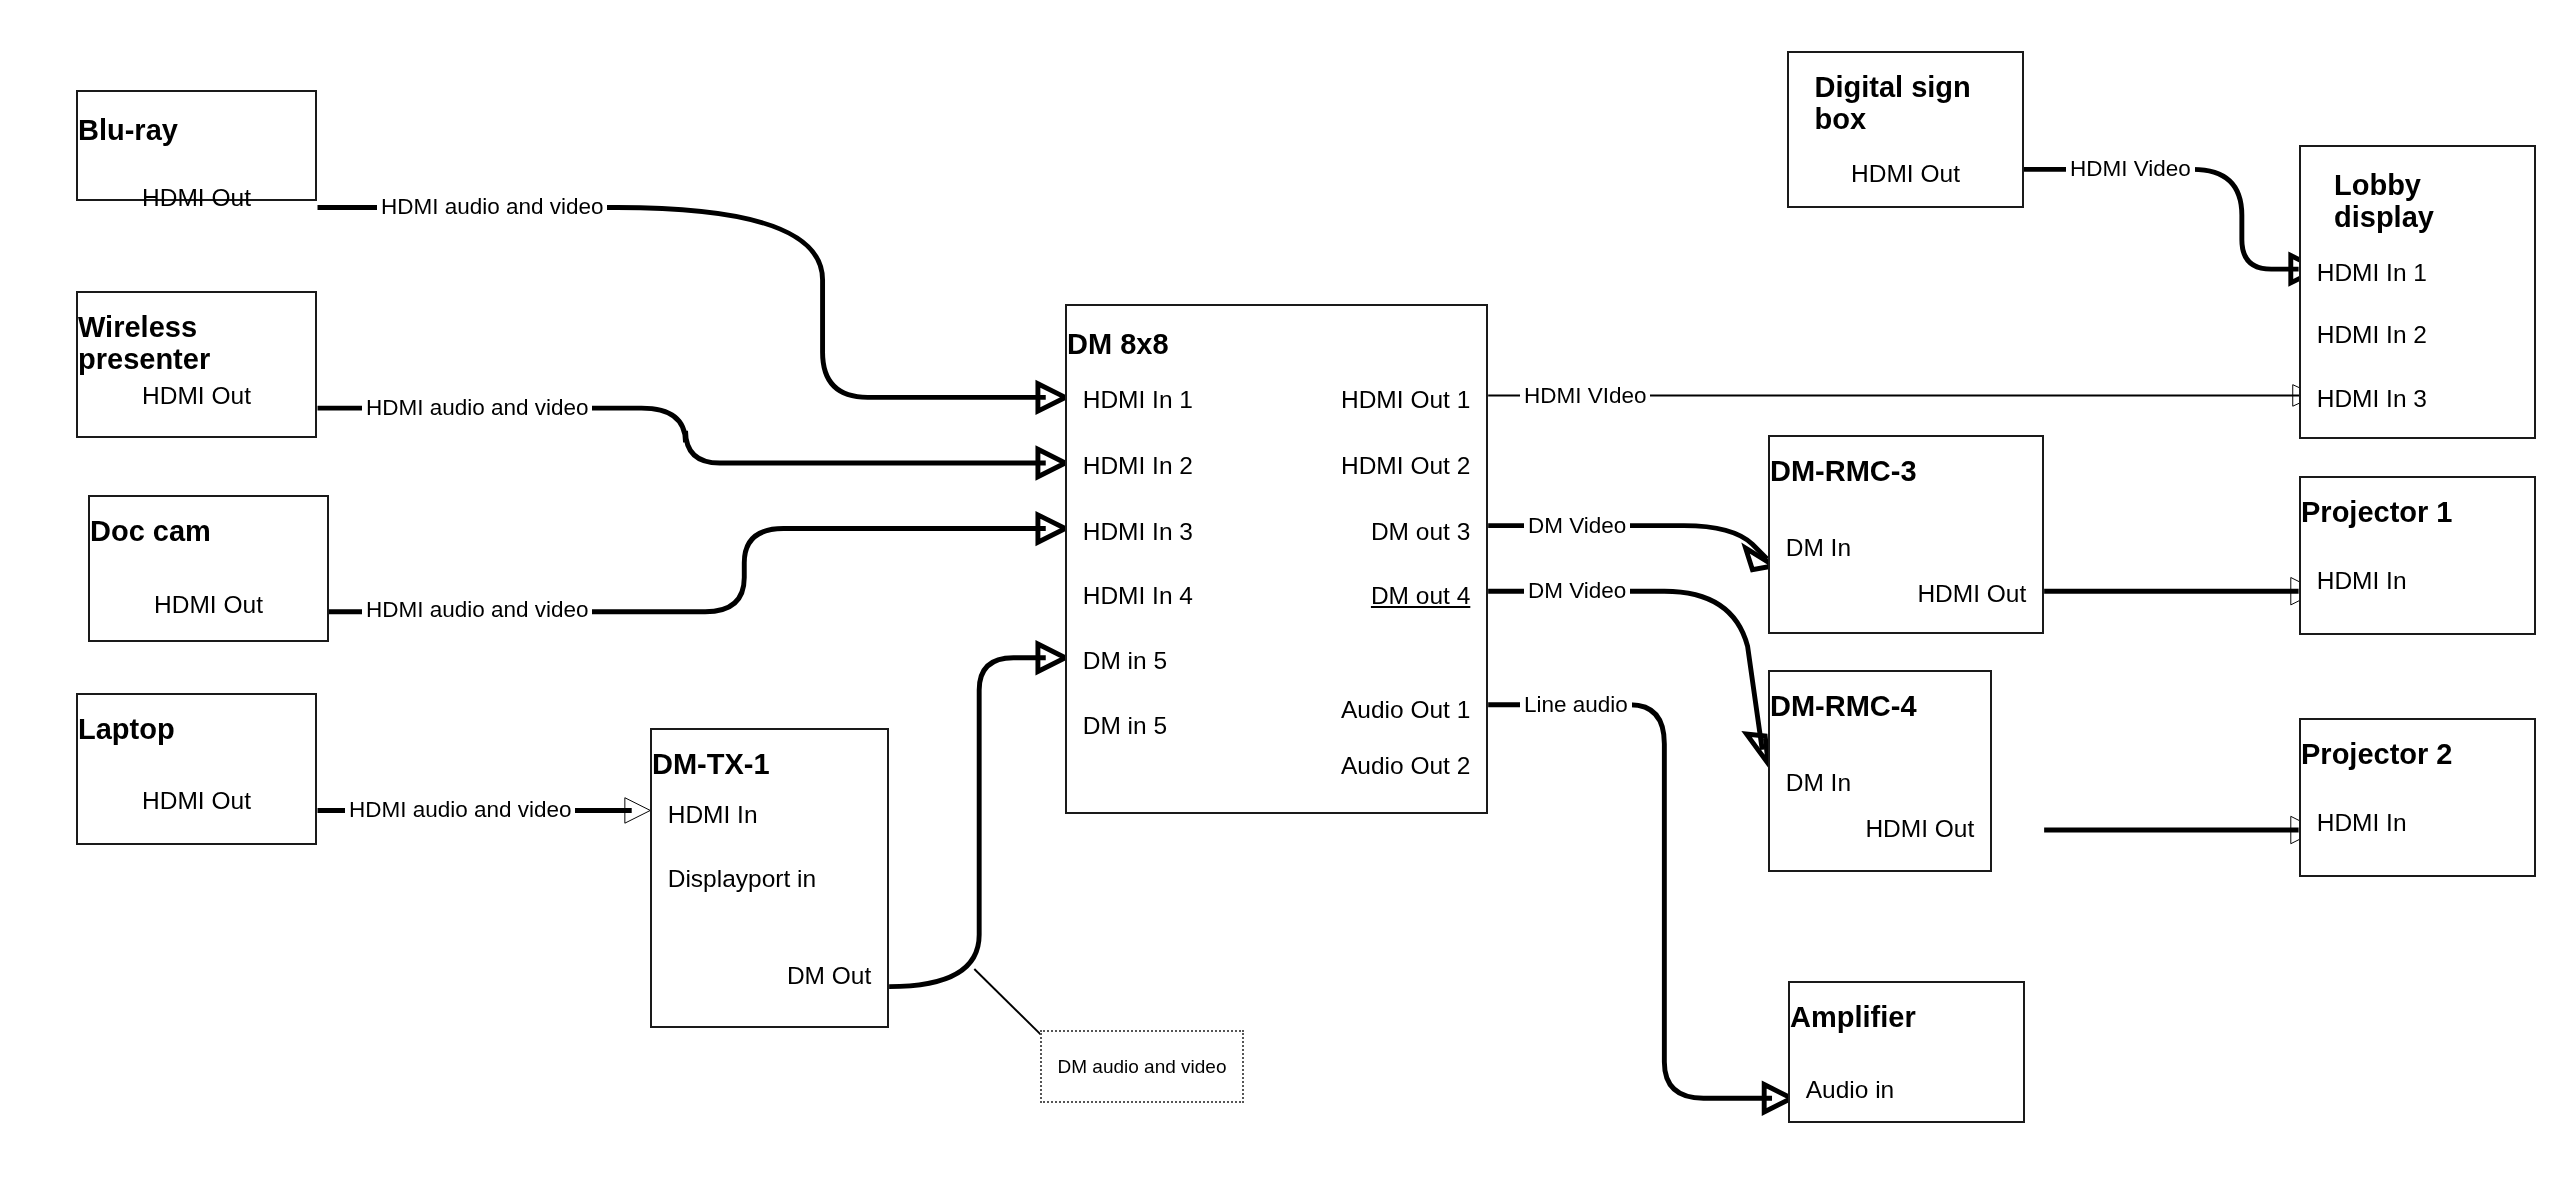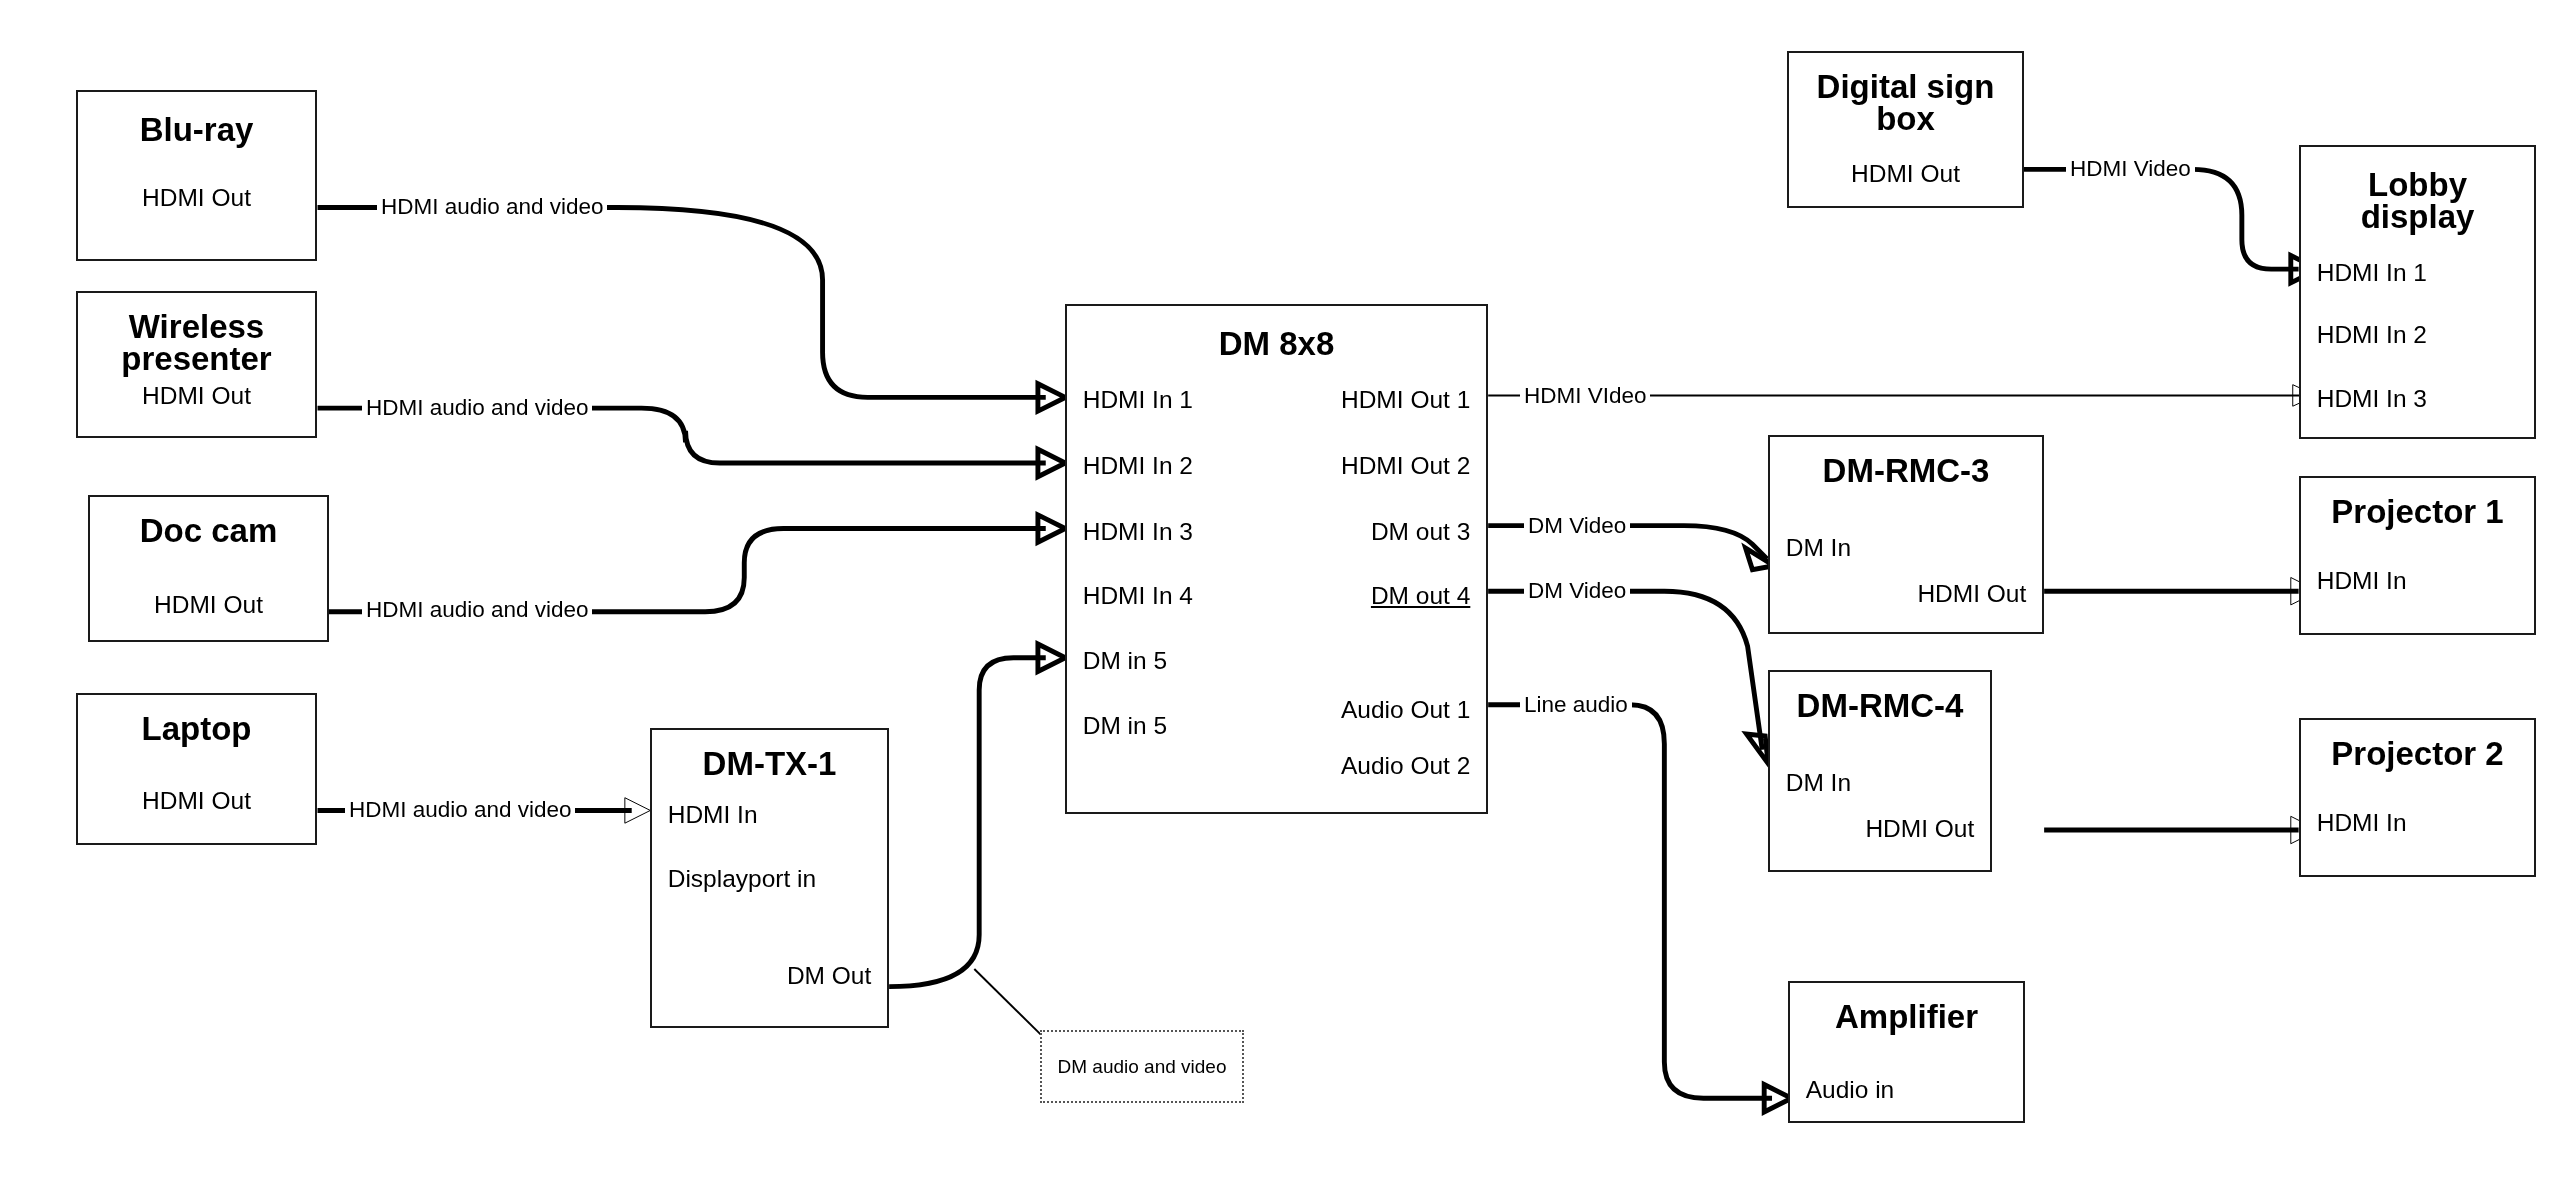--- a/index.html
+++ b/index.html
@@ -22,23 +22,22 @@
     position: absolute;
     box-sizing: border-box;
     border: 2px solid #1a1a1a;
     background: #ffffff;
     z-index: 3;
   }
   .node-title {
     position: absolute;
     left: 0;
     right: 0;
-    text-align: center;
     font-weight: bold;
-    font-size: 33px;
+    font-size: 29px;
     line-height: 32px;
   }
   .port {
     position: absolute;
     font-size: 24.5px;
     line-height: 29px;
     white-space: nowrap;
   }
   .port.left {
     left: 15.7px;
@@ -129,21 +128,21 @@
     <line class="thick" x1="2088" y1="604" x2="2348" y2="604"></line>
     <path d="M 2340 590 L 2368 604 L 2340 618 Z" stroke="none" fill="#000"></path>
 
     <line class="thick" x1="2088" y1="848" x2="2348" y2="848"></line>
     <path d="M 2340 834 L 2368 848 L 2340 862 Z" stroke="none" fill="#000"></path>
 
     <path class="thick" d="M 1520 720 L 1665 720 Q 1700 720 1700 760 L 1700 1085 Q 1700 1122 1740 1122 L 1810 1122"></path>
     <path class="thick" d="M 1802 1108 L 1830 1122 L 1802 1136 Z" stroke="none" fill="#000"></path>
   </svg>
 
-  <div class="node" style="left:76px; top:90px; width:241px; height:171px;">
+  <div class="node" style="left:76px; top:90px; width:241px; height:111px;">
     <div class="node-title" style="top:21.5px;">Blu-ray</div>
     <div class="port center" style="top:91px;">HDMI Out</div>
   </div>
 
   <div class="node" style="left:76px; top:291px; width:241px; height:147px;">
     <div class="node-title" style="top:17.6px;">Wireless presenter</div>
     <div class="port center" style="top:88px;">HDMI Out</div>
   </div>
 
   <div class="node" style="left:88px; top:495px; width:241px; height:147px;">

